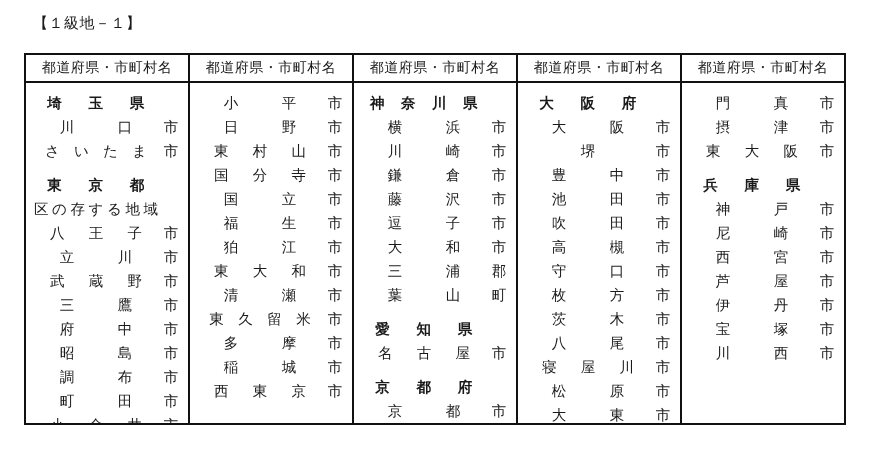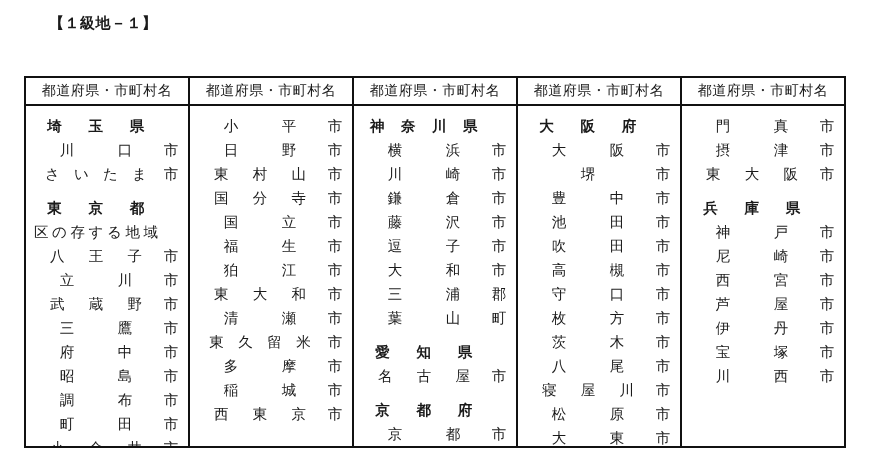--- a/index.html
+++ b/index.html
@@ -17,24 +17,23 @@
   }
   .page {
     position: relative;
     width: 870px;
     height: 461px;
     box-sizing: border-box;
   }
   .header-row {
     position: absolute;
     top: 14px;
-    left: 16px;
+    left: 0;
     width: 796px;
     height: 26px;
-    font-weight: bold;
   }
   .title {
     position: absolute;
     left: 33px;
     top: 0;
     font-size: 15px;
     letter-spacing: 0.5px;
     white-space: nowrap;
   }
   .asof {
@@ -47,21 +46,20 @@
   .table-wrap {
     position: absolute;
     left: 24px;
     top: 53px;
     width: 822px;
     height: 372px;
     border: 2px solid #111;
     box-sizing: border-box;
     display: flex;
     background: #fff;
-    margin-top: 23px;
   }
   .col {
     flex: 1 1 0;
     border-right: 2px solid #111;
     box-sizing: border-box;
     position: relative;
     padding: 0;
   }
   .col:last-child {
     border-right: none;

